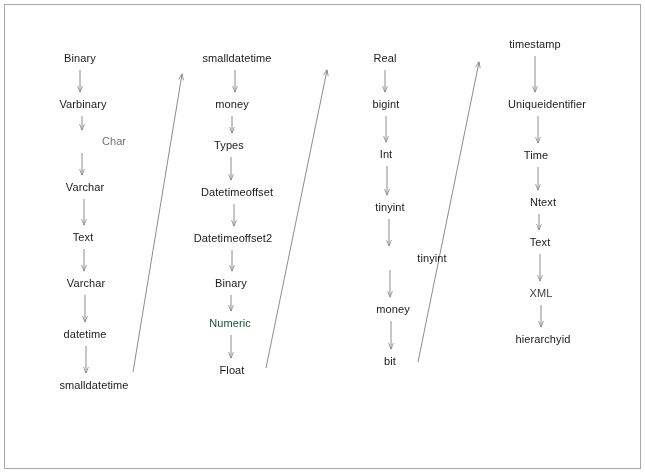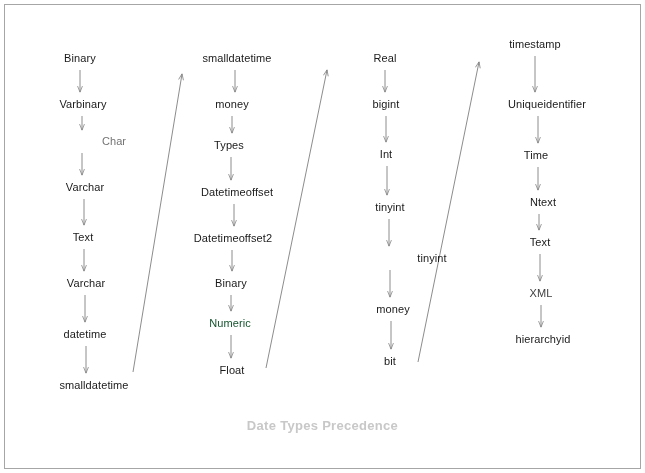--- a/index.html
+++ b/index.html
@@ -135,15 +135,14 @@
       <div class="node-label" style="left: 390px; top: 361px; color: rgb(26, 26, 26);">bit</div>
       <div class="node-label" style="left: 535px; top: 44px; color: rgb(26, 26, 26);">timestamp</div>
       <div class="node-label" style="left: 547px; top: 104px; color: rgb(26, 26, 26);">Uniqueidentifier</div>
       <div class="node-label" style="left: 536px; top: 155px; color: rgb(26, 26, 26);">Time</div>
       <div class="node-label" style="left: 543px; top: 202px; color: rgb(26, 26, 26);">Ntext</div>
       <div class="node-label" style="left: 540px; top: 242px; color: rgb(26, 26, 26);">Text</div>
       <div class="node-label" style="left: 541px; top: 293px; color: #404040;">XML</div>
       <div class="node-label" style="left: 543px; top: 339px; color: rgb(26, 26, 26);">hierarchyid</div>
     </div>
 
-  <div id="caption">Date Types Precedence</div>
 
 </div>
 
 </body></html>

